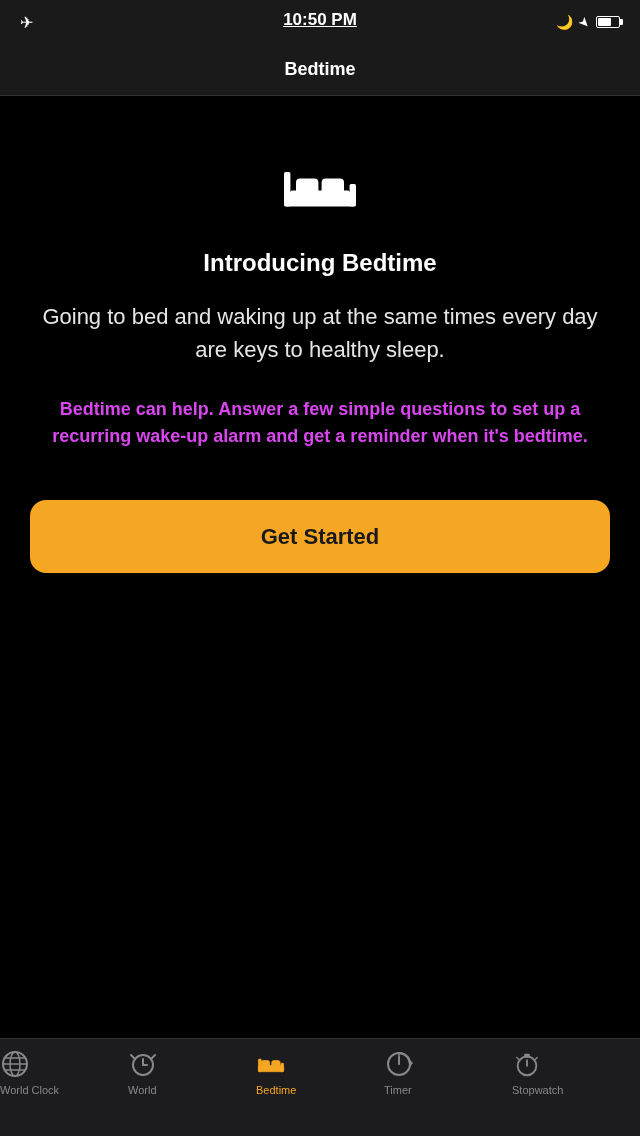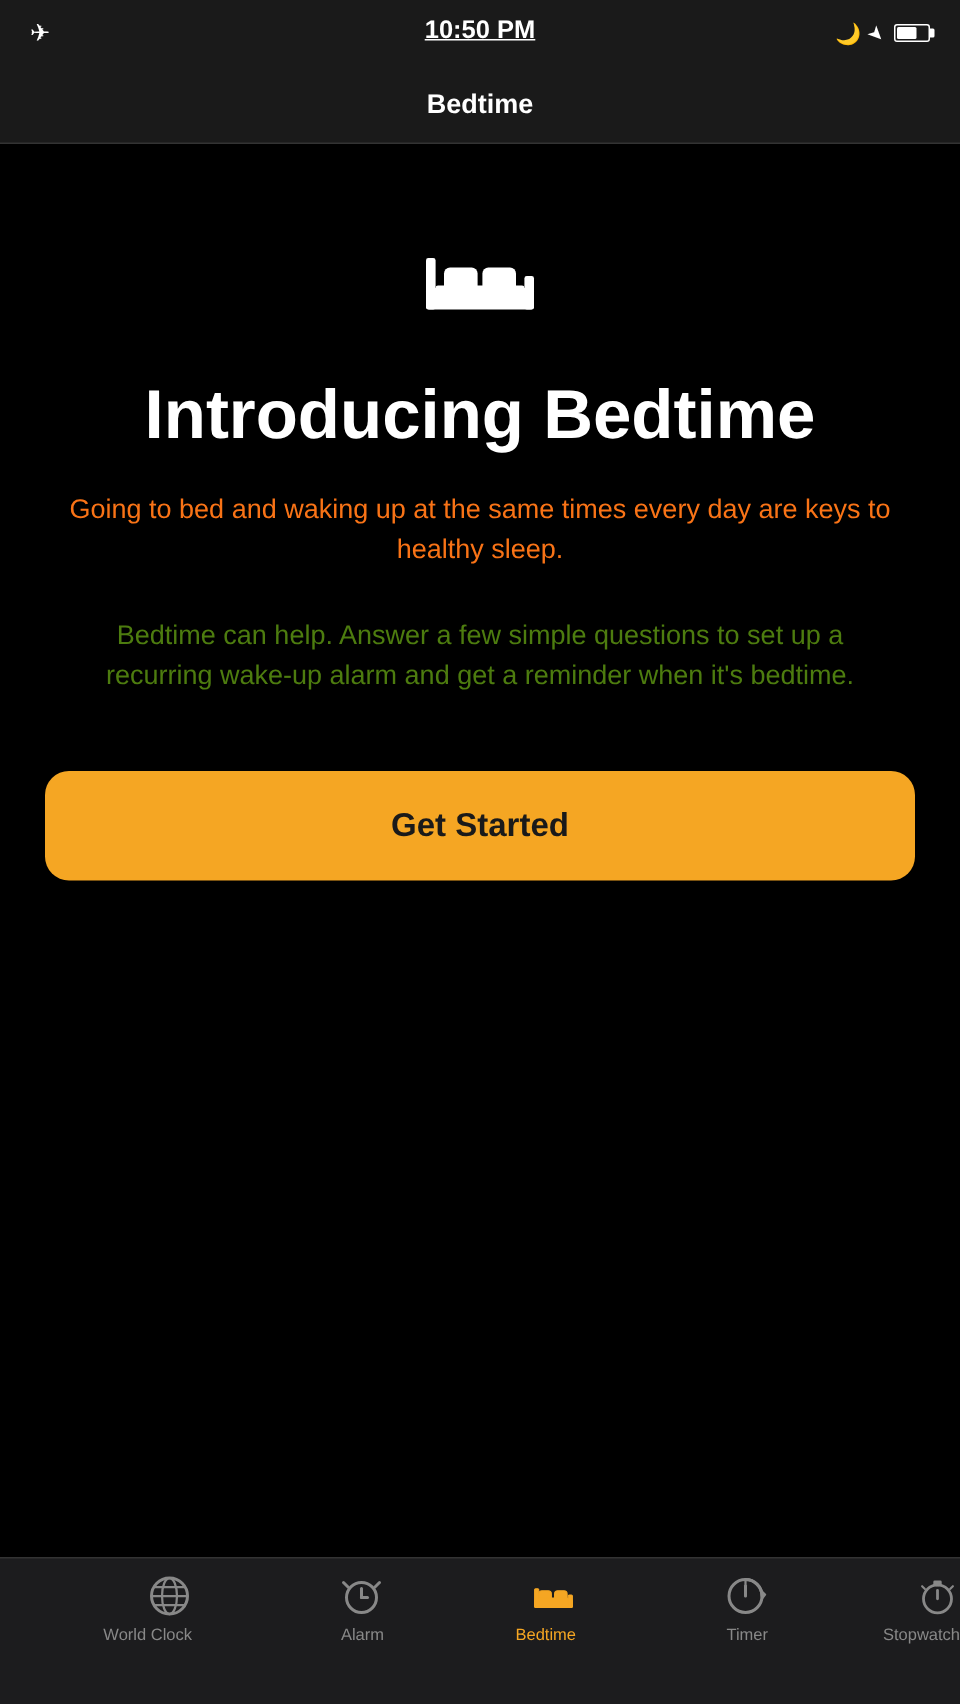--- a/index.html
+++ b/index.html
@@ -127,42 +127,43 @@
       margin-bottom: 30px;
     }
 
     .bed-icon-svg {
       width: 80px;
       height: 60px;
     }
 
     
     .intro-title {
-      font-size: 46px;
+      font-size: 24px;
       font-weight: 700;
       color: #fff;
       text-align: center;
       margin-bottom: 24px;
       line-height: 1.1;
     }
 
     
     .intro-description {
-      font-size: 18px;
-      color: #f97316;
+      font-size: 22px;
+      color: #e5e5e5;
       text-align: center;
       line-height: 1.5;
       margin-bottom: 30px;
     }
 
     .intro-description-2 {
       font-size: 18px;
-      color: #4d7c0f;
+      color: #d946ef;
       text-align: center;
       line-height: 1.5;
+      font-weight: bold;
     }
 
     
     .get-started-btn {
       width: 580px;
       height: 73px;
       background: #f5a623;
       border: none;
       border-radius: 16px;
       font-size: 22px;
@@ -186,21 +187,21 @@
       border-top: 1px solid #333;
       display: flex;
       align-items: flex-start;
       padding-top: 10px;
     }
 
     .tab-item {
       flex: 1;
       display: flex;
       flex-direction: column;
-      align-items: flex-end;
+      align-items: flex-start;
       gap: 5px;
       cursor: pointer;
     }
 
     .tab-icon {
       width: 30px;
       height: 30px;
       display: flex;
       align-items: center;
       justify-content: center;
@@ -302,21 +303,21 @@
     <div class="tab-icon">
       <svg viewBox="0 0 28 28" fill="none" xmlns="http://www.w3.org/2000/svg">
         <circle cx="14" cy="15" r="10" stroke="#888" stroke-width="2" fill="none"></circle>
         <line x1="14" y1="15" x2="14" y2="9" stroke="#888" stroke-width="2" stroke-linecap="round"></line>
         <line x1="14" y1="15" x2="18" y2="15" stroke="#888" stroke-width="2" stroke-linecap="round"></line>
 
         <line x1="5" y1="8" x2="2" y2="5" stroke="#888" stroke-width="2" stroke-linecap="round"></line>
         <line x1="23" y1="8" x2="26" y2="5" stroke="#888" stroke-width="2" stroke-linecap="round"></line>
       </svg>
     </div>
-    <span class="tab-label">Alarm</span>
+    <span class="tab-label">World</span>
   </div>
 
   <div class="tab-item">
     <div class="tab-icon active">
       <svg viewBox="0 0 40 30" xmlns="http://www.w3.org/2000/svg">
         <rect x="2" y="18" width="36" height="8" rx="2" fill="#f5a623"></rect>
         <rect x="2" y="8" width="4" height="18" rx="1" fill="#f5a623"></rect>
         <rect x="34" y="14" width="4" height="12" rx="1" fill="#f5a623"></rect>
         <rect x="6" y="10" width="12" height="10" rx="3" fill="#f5a623"></rect>
         <rect x="21" y="10" width="12" height="10" rx="3" fill="#f5a623"></rect>

